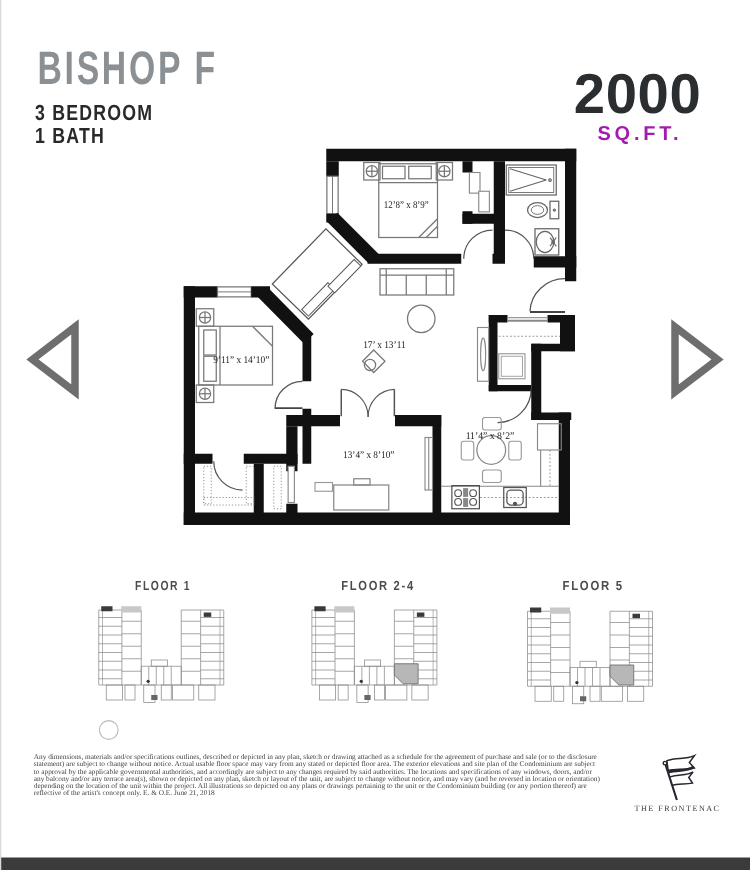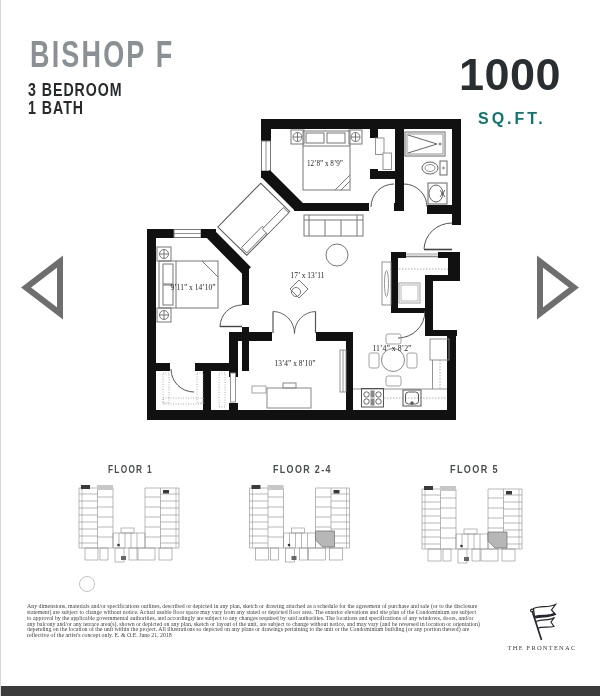--- a/index.html
+++ b/index.html
@@ -12,23 +12,23 @@
 <div class="abs" style="left:0;top:686px;width:600px;height:10px;background:#3b3b3b;"></div>
 
 <div class="abs" style="left:0;top:0;width:1px;height:696px;background:#d8d8d8;"></div>
 
 <div class="abs" style="left:30px;top:33px;font-size:37.5px;font-weight:bold;letter-spacing:3px;color:#8b9094;transform:scaleX(0.72);transform-origin:0 0;white-space:nowrap;">BISHOP F</div>
 
 <div class="abs" style="left:28px;top:80px;font-size:17.5px;font-weight:bold;letter-spacing:1.2px;color:#27292b;transform:scaleX(0.81);transform-origin:0 0;white-space:nowrap;">3 BEDROOM</div>
 
 <div class="abs" style="left:28px;top:98px;font-size:17.5px;font-weight:bold;letter-spacing:1.2px;color:#27292b;transform:scaleX(0.81);transform-origin:0 0;white-space:nowrap;">1 BATH</div>
 
-<div class="abs" style="left:459px;top:49px;font-size:45px;font-weight:bold;letter-spacing:0.5px;color:#2b2e30;">1000</div>
-
-<div class="abs" style="left:478px;top:110px;font-size:16px;font-weight:bold;letter-spacing:3px;color:#0f766e;">SQ.FT.</div>
+<div class="abs" style="left:459px;top:49px;font-size:45px;font-weight:bold;letter-spacing:0.5px;color:#2b2e30;">2000</div>
+
+<div class="abs" style="left:478px;top:99px;font-size:16px;font-weight:bold;letter-spacing:3px;color:#a21caf;">SQ.FT.</div>
 
 <div class="abs" style="left:108px;top:463px;font-size:10.5px;font-weight:bold;letter-spacing:1.6px;color:#4a4d50;transform:scaleX(0.79);transform-origin:0 0;white-space:nowrap;">FLOOR 1</div>
 
 <div class="abs" style="left:273px;top:463px;font-size:10.5px;font-weight:bold;letter-spacing:1.6px;color:#4a4d50;transform:scaleX(0.85);transform-origin:0 0;white-space:nowrap;">FLOOR 2-4</div>
 
 <div class="abs" style="left:450px;top:463px;font-size:10.5px;font-weight:bold;letter-spacing:1.6px;color:#4a4d50;transform:scaleX(0.865);transform-origin:0 0;white-space:nowrap;">FLOOR 5</div>
 
 <div class="abs" style="left:27px;top:604px;width:465px;font-family:'Liberation Serif',serif;font-size:5.85px;line-height:5.85px;color:#3f3f3f;">
 <div style="white-space:nowrap;">Any dimensions, materials and/or specifications outlines, described or depicted in any plan, sketch or drawing attached as a schedule for the agreement of purchase and sale (or to the disclosure</div>
 <div style="white-space:nowrap;">statement) are subject to change without notice. Actual usable floor space may vary from any stated or depicted floor area. The exterior elevations and site plan of the Condominium are subject</div>

